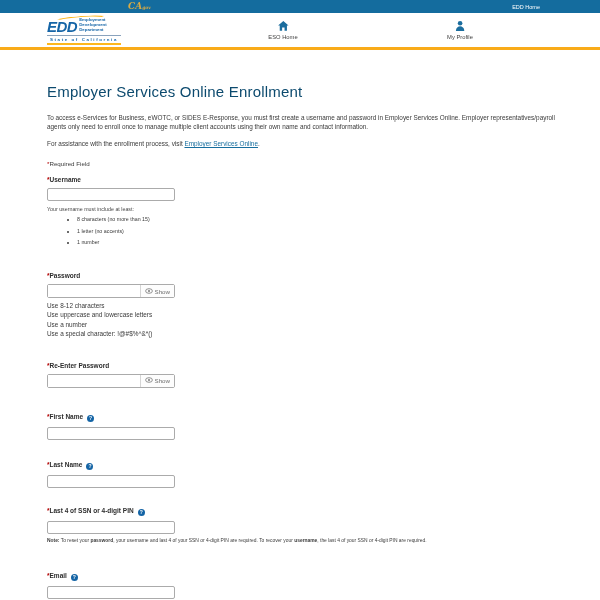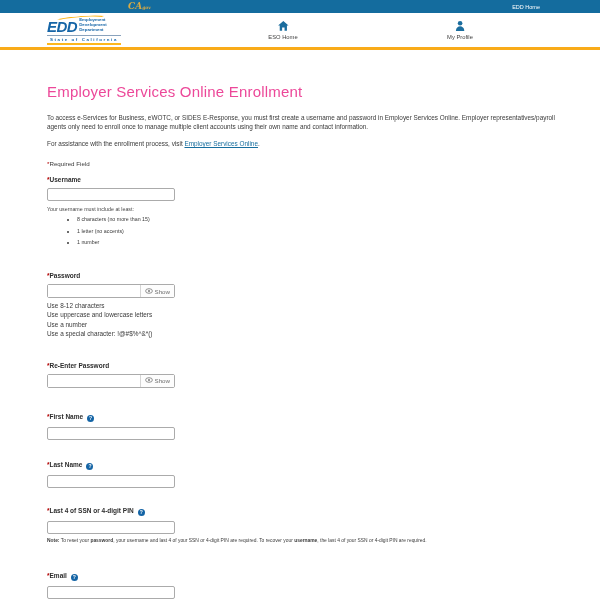--- a/index.html
+++ b/index.html
@@ -30,21 +30,21 @@
     padding:1px 0 1.5px 0; text-align:center; }
   .nav-item { position:absolute; top:5px; transform:translateX(-50%); text-align:center;
     cursor:pointer; text-decoration:none; }
   .nav-item.eso { left:283px; }
   .nav-item.profile { left:460px; }
   .nav-item .icon { display:block; height:12px; }
   .nav-item .nav-label { display:block; margin-top:4px; font-size:5.8px; color:#3f3f3f; }
 
   
   .content { padding:33px 42px 0 47px; }
-  h1 { font-size:15px; font-weight:400; color:#ec4899; letter-spacing:0.2px; }
+  h1 { font-size:15px; font-weight:400; color:#0c4a6e; letter-spacing:0.2px; }
   .intro { margin-top:13px; font-size:6.4px; line-height:9px; max-width:513px; }
   .assist { margin-top:9px; font-size:6.4px; }
   .link { color:#176e9e; text-decoration:underline; cursor:pointer; }
   .required-note { margin-top:13px; font-size:6.2px; }
 
   .req { color:#b30000; }
   .group { margin-top:24px; }
   .g-username { margin-top:9px; }
   .g-password { margin-top:27px; }
   .g-repassword { margin-top:23px; }

